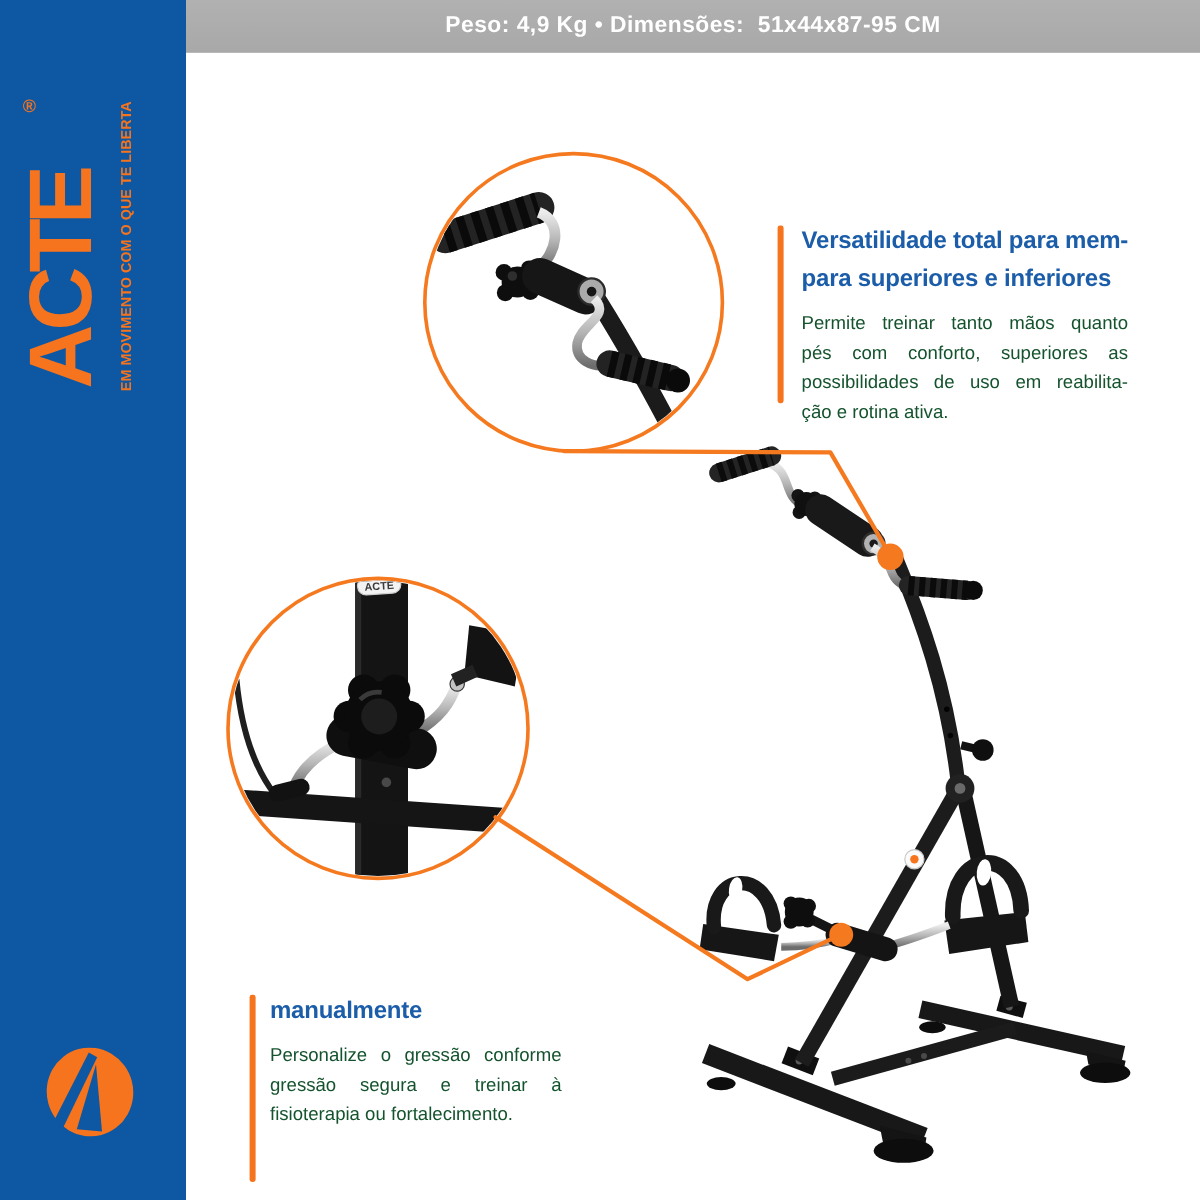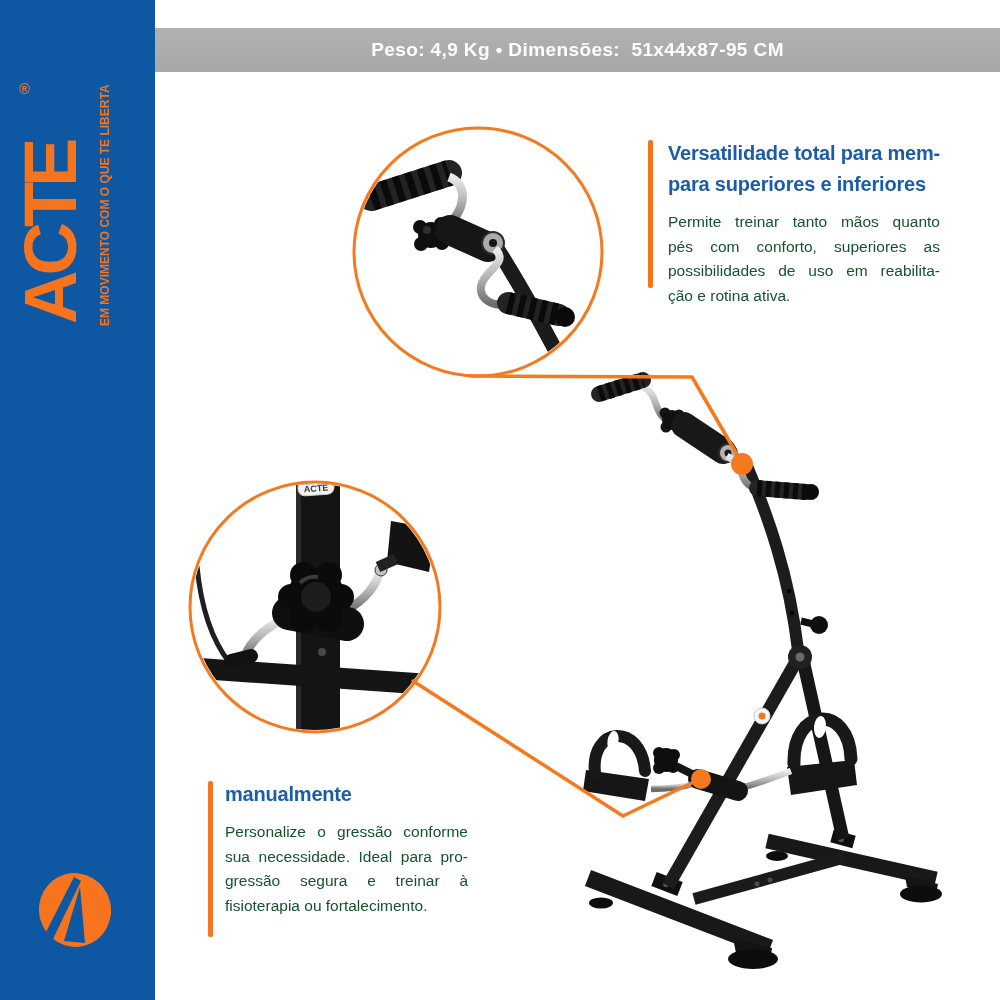--- a/index.html
+++ b/index.html
@@ -4,21 +4,21 @@
 <style>
   html,body{margin:0;padding:0;}
   body{
     width:1000px;height:1000px;position:relative;overflow:hidden;
     background:#ffffff;font-family:"Liberation Sans", sans-serif;
   }
   
   .banner{
     position:absolute;left:155px;top:0;width:845px;height:44px;
     background:linear-gradient(#b1b1b1,#a8a8a8);
-    display:flex;align-items:center;justify-content:center;margin-top:28px;
+    display:flex;align-items:center;justify-content:center;
   }
   .banner span{
     color:#ffffff;font-size:19px;font-weight:bold;letter-spacing:.4px;white-space:pre;
   }
   
   .sidebar{
     position:absolute;left:0;top:0;width:155px;height:1000px;background:#0e57a2;
   }
   .reg{
     position:absolute;left:19px;top:80px;color:#f5741d;font-size:15px;font-weight:bold;
@@ -30,21 +30,21 @@
     white-space:nowrap;
   }
   .tagline{
     position:absolute;left:97px;top:106px;height:220px;
     writing-mode:vertical-rl;transform:rotate(180deg);
     color:#f5741d;font-size:12px;font-weight:bold;letter-spacing:0;line-height:16px;
     white-space:nowrap;
   }
   .emblem{position:absolute;left:34px;top:870px;}
   
-  .callout{position:absolute;}
+  .callout{position:absolute;margin-top:48px;}
   .callout .bar{position:absolute;left:0;top:2px;width:5px;background:#f5741d;border-radius:2px;}
   .callout .txt{margin-left:20px;}
   .callout-right{left:648px;top:138px;width:292px;}
   .callout-right .bar{height:148px;}
   .callout-left{left:208px;top:779px;width:260px;}
   .callout-left .bar{height:156px;}
   .callout-left .txt{margin-left:17px;}
   .hline{
     color:#1b5da9;font-weight:bold;font-size:20px;line-height:31px;
     letter-spacing:-.2px;white-space:nowrap;
@@ -248,18 +248,17 @@
     </div>
   </div>
 </div>
 
 <div class="callout callout-left">
   <div class="bar"></div>
   <div class="txt">
     <div class="hline">manualmente</div>
     <div class="cbody">
       <div class="bline">Personalize o gressão conforme</div>
-      <div class="bline">sua necessidade. Ideal para pro-</div>
       <div class="bline">gressão segura e treinar à</div>
       <div class="bline">fisioterapia ou fortalecimento.</div>
     </div>
   </div>
 </div>
 
 </body></html>

